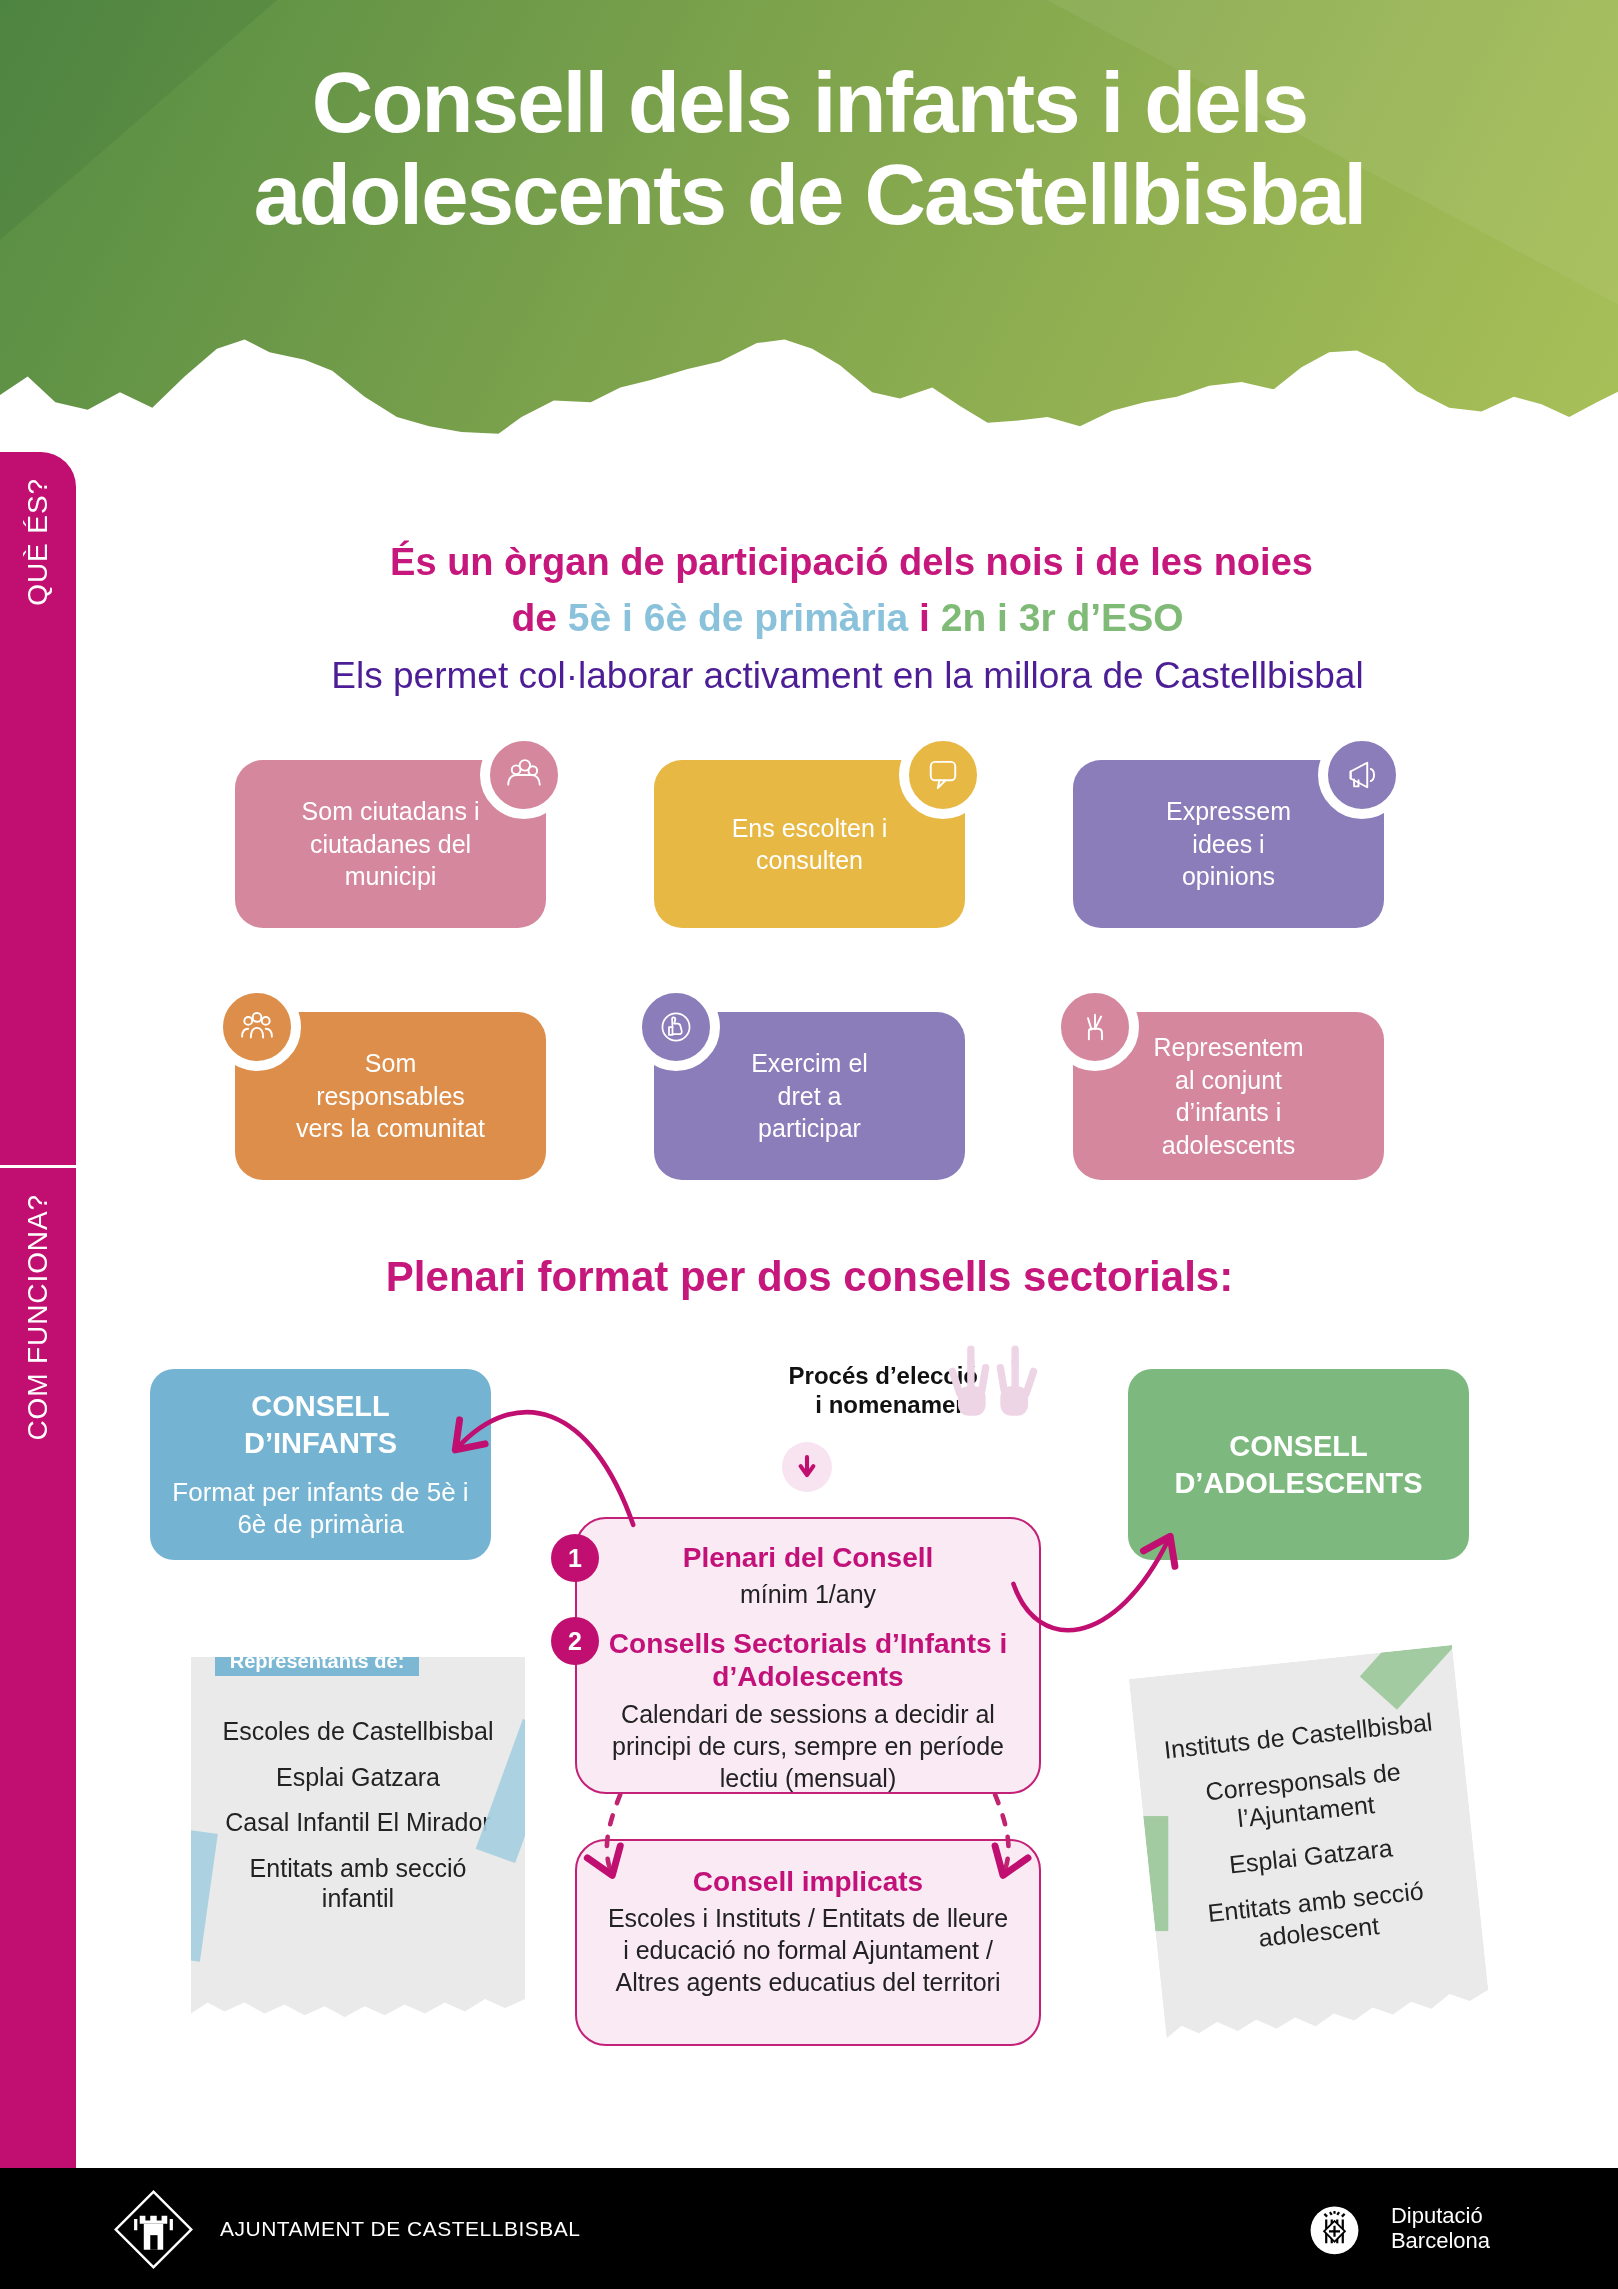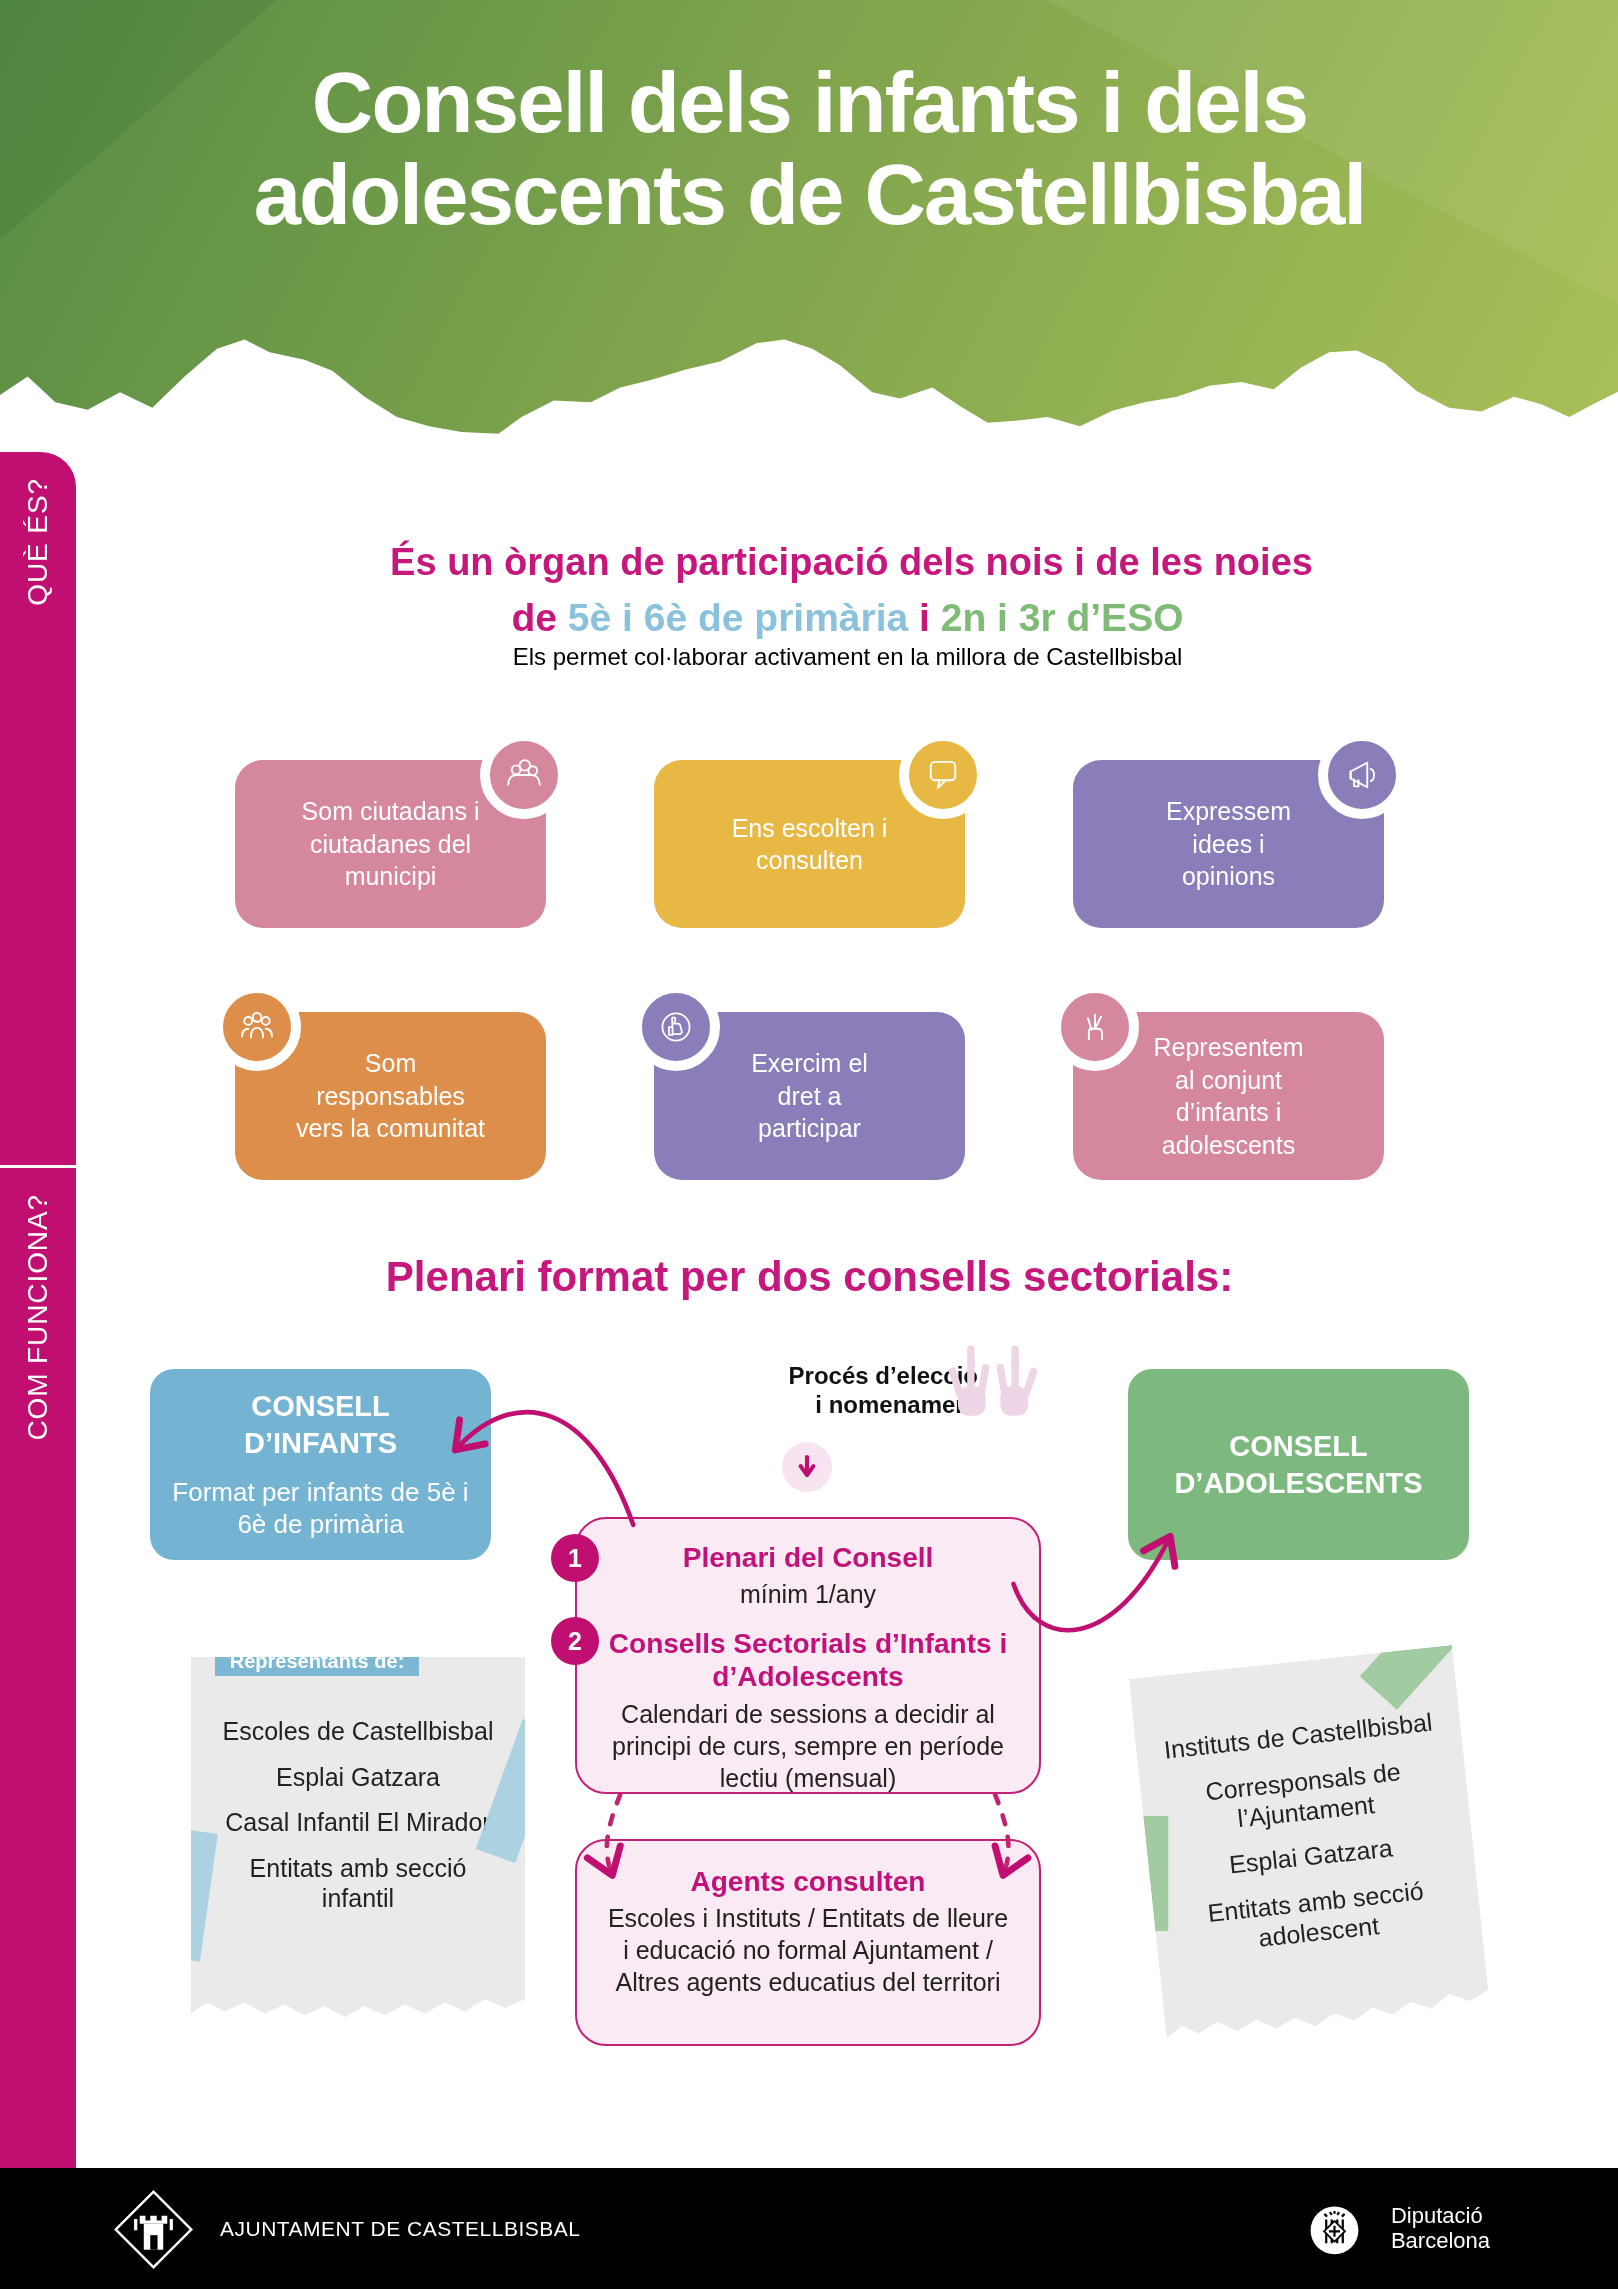--- a/index.html
+++ b/index.html
@@ -23,21 +23,21 @@
   .side-seg2{top:1168px;height:1000px;}
   .side-label{position:absolute;top:26px;left:50%;transform:translateX(-50%) rotate(180deg);
           writing-mode:vertical-rl;color:#fff;font-size:28px;font-weight:500;letter-spacing:0.9px;white-space:nowrap;}
 
   
   .intro{position:absolute;left:76px;top:543px;width:1543px;text-align:center;}
   .intro-l1{font-size:38px;font-weight:600;color:#c6177c;line-height:1.0;padding-left:8px;}
   .intro-l2{font-size:39px;font-weight:600;color:#c6177c;margin-top:16.6px;line-height:1.0;}
   .intro-l2 .blue{color:#8ac2dc;font-weight:700;}
   .intro-l2 .green{color:#7fba77;font-weight:700;}
-  .intro-l3{font-size:24px;font-weight:500;color:#000000;margin-top:8px;line-height:1.0;}
+  .intro-l3{font-size:37px;font-weight:500;color:#4c1d95;margin-top:20px;line-height:1.0;}
 
   
   .ben-row{position:absolute;left:235px;width:1149px;display:flex;justify-content:space-between;}
   .ben-row1{top:760px;}
   .ben-row2{top:1012px;}
   .ben-box{position:relative;width:311px;height:168px;border-radius:28px;display:flex;
            align-items:center;justify-content:center;text-align:center;color:#fff;
            font-size:25px;font-weight:500;line-height:1.3;}
   .c-pink{background:#d5879e;}  .c-yellow{background:#e8b845;}
   .c-purple{background:#8a7db9;}.c-orange{background:#dc8e4a;}
@@ -250,21 +250,21 @@
   <div class="panel panel-plenari">
     <div class="panel-title">Plenari del Consell</div>
     <div class="panel-body">mínim 1/any</div>
     <div class="panel-title panel-item2">Consells Sectorials d’Infants i d’Adolescents</div>
     <div class="panel-body">Calendari de sessions a decidir al principi de curs, sempre en període lectiu (mensual)</div>
   </div>
   <div class="num-badge num1">1</div>
   <div class="num-badge num2">2</div>
 
   <div class="panel panel-agents">
-    <div class="panel-title">Agents consulten</div>
+    <div class="panel-title">Consell implicats</div>
     <div class="panel-body">Escoles i Instituts / Entitats de lleure i educació no formal Ajuntament / Altres agents educatius del territori</div>
   </div>
 
   <div class="note note-left">
     <div class="note-label label-blue">Representants de:</div>
     <div class="note-items">
       <div class="note-item">Escoles de Castellbisbal</div>
       <div class="note-item">Esplai Gatzara</div>
       <div class="note-item">Casal Infantil El Mirador</div>
       <div class="note-item">Entitats amb secció infantil</div>

